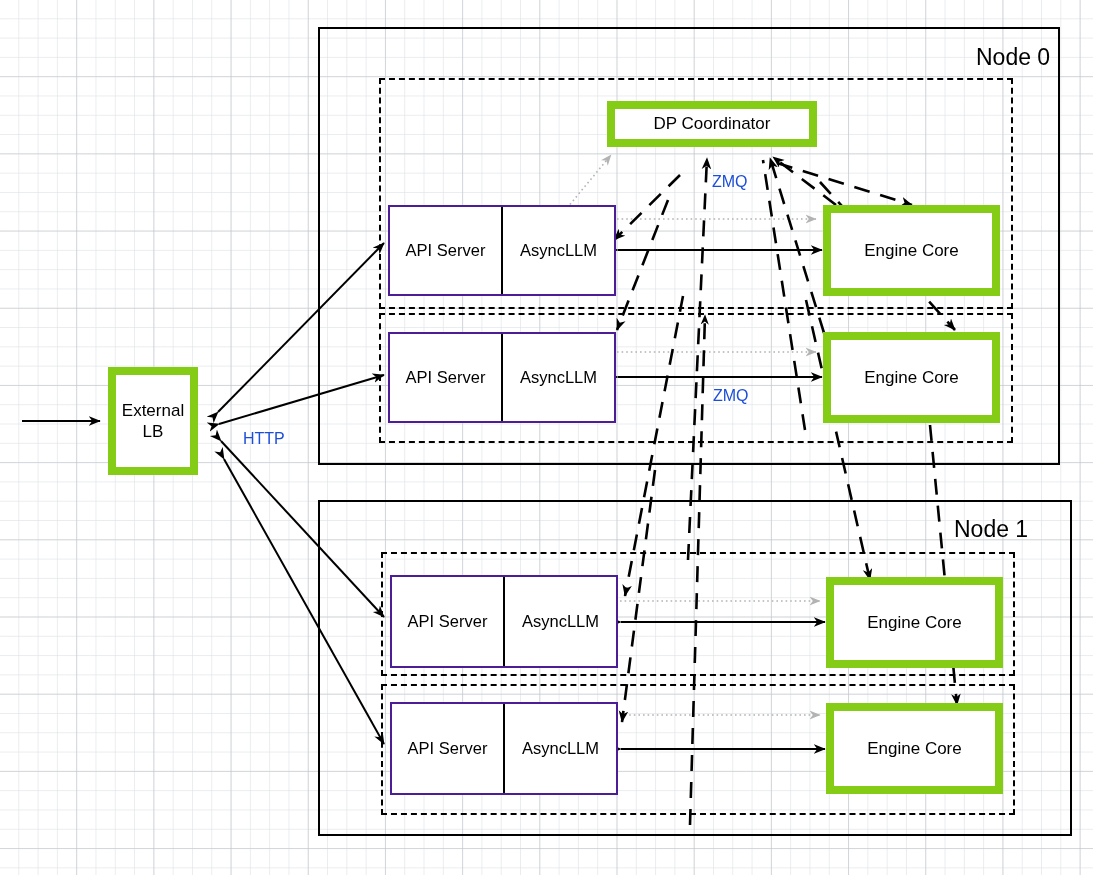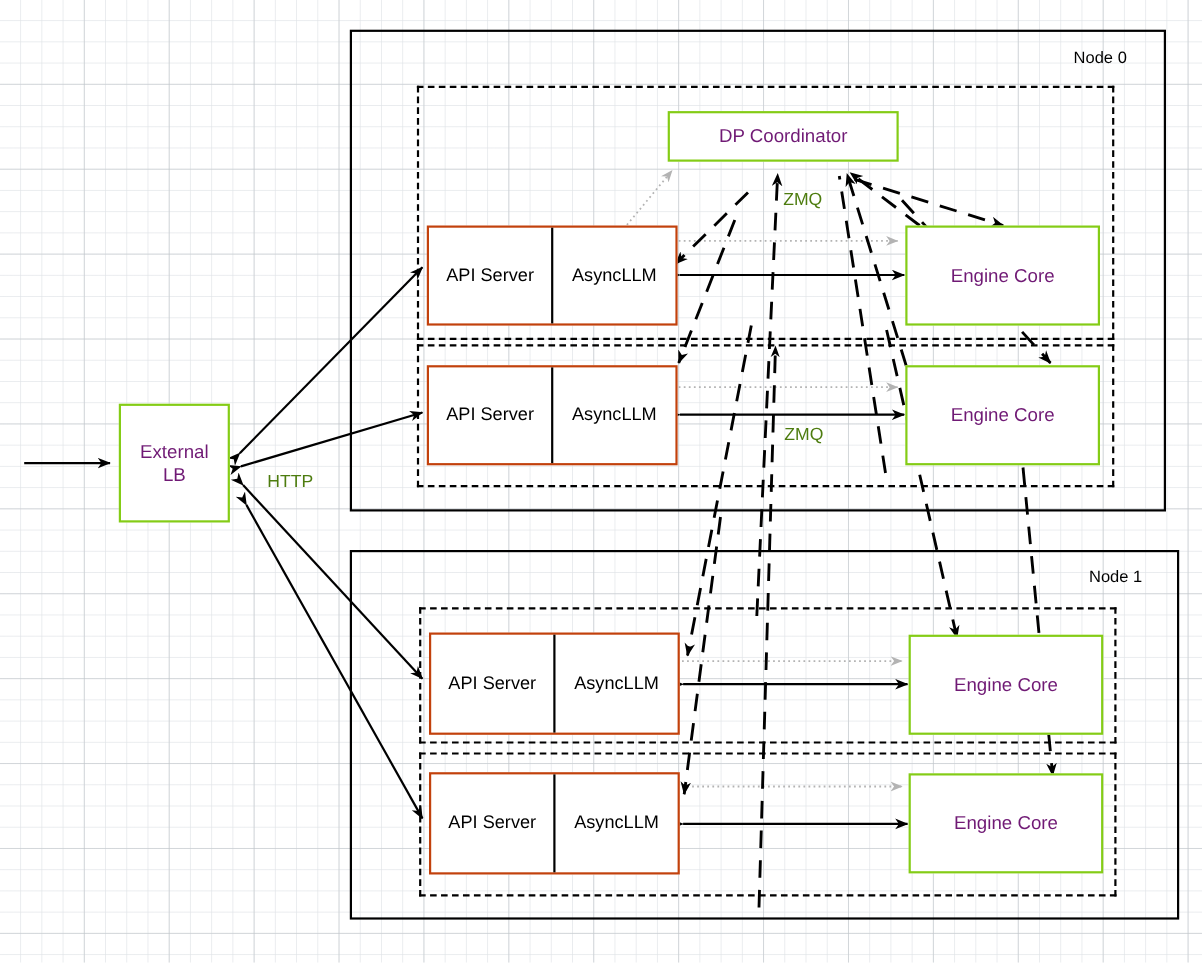--- a/index.html
+++ b/index.html
@@ -16,65 +16,65 @@
     font-family:"Liberation Sans", sans-serif;
     overflow:hidden;
     position:relative;
   }
   #stage{position:absolute;left:0;top:0;width:1093px;height:875px;}
   svg#wires{position:absolute;left:0;top:0;width:1093px;height:875px;}
 
   .box{
     position:absolute;
     background:#ffffff;
-    border:2px solid #84cc16;
+    border:8px solid #84cc16;
     box-sizing:border-box;
     display:flex;align-items:center;justify-content:center;
-    font-size:17px;color:#701a75;
+    font-size:17px;color:#000000;
     text-align:center;
     line-height:1.25;
   }
   .nodebox{
     position:absolute;
     border:2.5px solid #000;
     background:transparent;
     box-sizing:border-box;
   }
   .groupbox{
     position:absolute;
     border:2.5px dashed #000;
     background:transparent;
     box-sizing:border-box;
   }
   .nodelabel{
     position:absolute;
-    font-size:15px;color:#000;
+    font-size:23px;color:#000;
     white-space:nowrap;
   }
   .unitbox{
     position:absolute;
     background:#fff;
-    border:2px solid #c2410c;
+    border:2px solid #4c1d95;
     box-sizing:border-box;
     display:flex;
   }
   .unitbox > div{
     flex:1;
     display:flex;align-items:center;justify-content:center;
     font-size:16.5px;color:#000;
     box-sizing:border-box;
     white-space:nowrap;
   }
   .unitbox > div.divider{
     border-left:2px solid #000;
     text-align:center;
   }
   .edgelabel{
     position:absolute;
-    font-size:16px;color:#4d7c0f;
+    font-size:16px;color:#1d4ed8;
     background:transparent;
     white-space:nowrap;
   }
 </style>
 </head>
 <body>
 
 <div id="stage">
 
   <svg id="wires" viewBox="0 0 1093 875">
@@ -173,21 +173,21 @@
       <line x1="683" y1="296" x2="625" y2="596" stroke="#000" stroke-width="2.6" stroke-dasharray="16 11" marker-end="url(#ah)"></line>
     </g>
     <g>
       <line x1="655" y1="470" x2="622" y2="722" stroke="#000" stroke-width="2.6" stroke-dasharray="16 11" marker-end="url(#ah)"></line>
     </g>
     <g>
       <line x1="680" y1="175" x2="614" y2="240" stroke="#000" stroke-width="2.6" stroke-dasharray="16 11" marker-end="url(#ah)"></line>
     </g>
   </svg>
 
-  <div class="box" style="left:108px;top:367px;width:101px;height:108px;">
+  <div class="box" style="left:108px;top:367px;width:90px;height:108px;">
     <div>
       <div>External</div>
       <div>LB</div>
     </div>
   </div>
 
   <div class="edgelabel" style="left:243px;top:430px;text-align:center;">HTTP</div>
 
   <div class="nodebox" style="left:318px;top:27px;width:742px;height:438px;"></div>
   <div class="nodelabel" style="left:976px;top:44px;">Node 0</div>
@@ -210,21 +210,21 @@
   <div class="unitbox" style="left:388px;top:332px;width:228px;height:91px;">
     <div>API Server</div>
     <div class="divider">AsyncLLM</div>
   </div>
   <div class="box" style="left:823px;top:332px;width:177px;height:91px;">
     <span>Engine Core</span>
   </div>
   <div class="edgelabel" style="left:713px;top:387px;">ZMQ</div>
 
   <div class="nodebox" style="left:318px;top:500px;width:754px;height:336px;"></div>
-  <div class="nodelabel" style="left:954px;top:516px;margin-left:36px;">Node 1</div>
+  <div class="nodelabel" style="left:954px;top:516px;">Node 1</div>
 
   <div class="groupbox" style="left:381px;top:552px;width:634px;height:124px;"></div>
   <div class="unitbox" style="left:390px;top:575px;width:228px;height:93px;">
     <div>API Server</div>
     <div class="divider">AsyncLLM</div>
   </div>
   <div class="box" style="left:826px;top:577px;width:177px;height:91px;">
     <span>Engine Core</span>
   </div>
 

